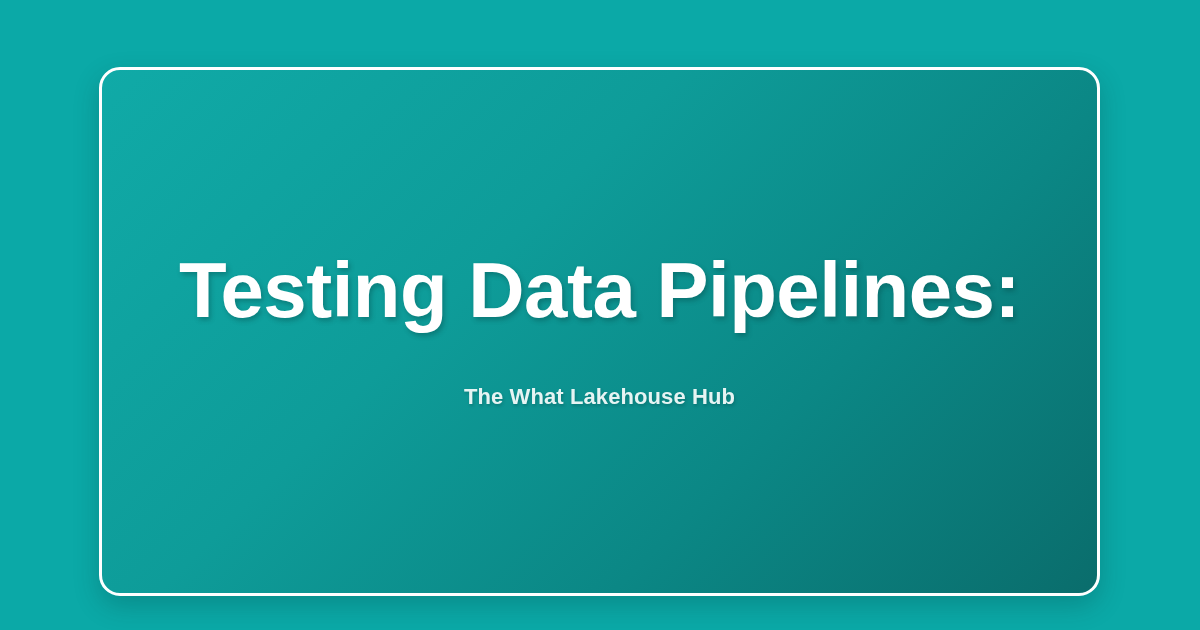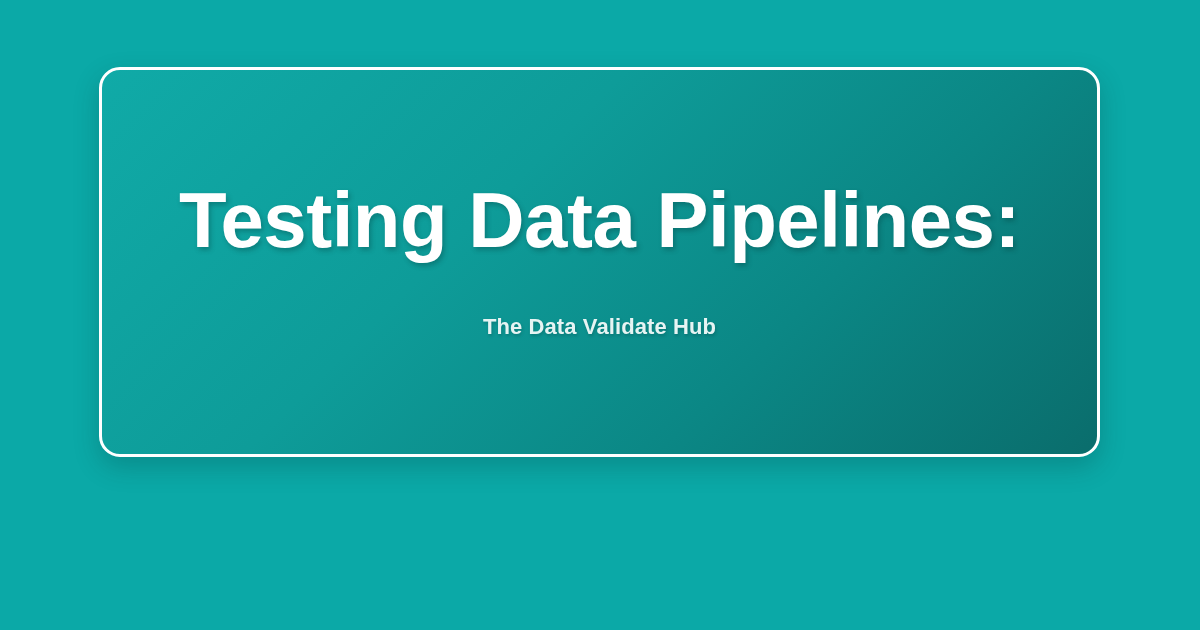--- a/index.html
+++ b/index.html
@@ -20,21 +20,21 @@
     height: 630px;
     background: #0ba9a7;
     box-sizing: border-box;
   }
 
   #hero-card {
     position: absolute;
     left: 99px;
     top: 67px;
     width: 1001px;
-    height: 390px;
+    height: 529px;
     box-sizing: border-box;
     border: 3px solid #ffffff;
     border-radius: 21px;
     background: linear-gradient(135deg, #10aaa7 0%, #0e9c99 38%, #0b8785 68%, #0a6d6c 100%);
     box-shadow: 0 10px 26px rgba(0, 40, 40, 0.22);
     display: flex;
     flex-direction: column;
     align-items: center;
     justify-content: center;
   }
@@ -81,19 +81,19 @@
 <div id="og-canvas">
 
   <div id="hero-card">
 
     <div id="card-inner">
 
       <h1 id="og-title">
         <span class="title-line">Testing Data Pipelines:</span>
       </h1>
 
-      <p id="og-subtitle">The Data Validate Hub</p>
+      <p id="og-subtitle">The What Lakehouse Hub</p>
 
     </div>
 
   </div>
 
 </div>
 
 </body></html>

